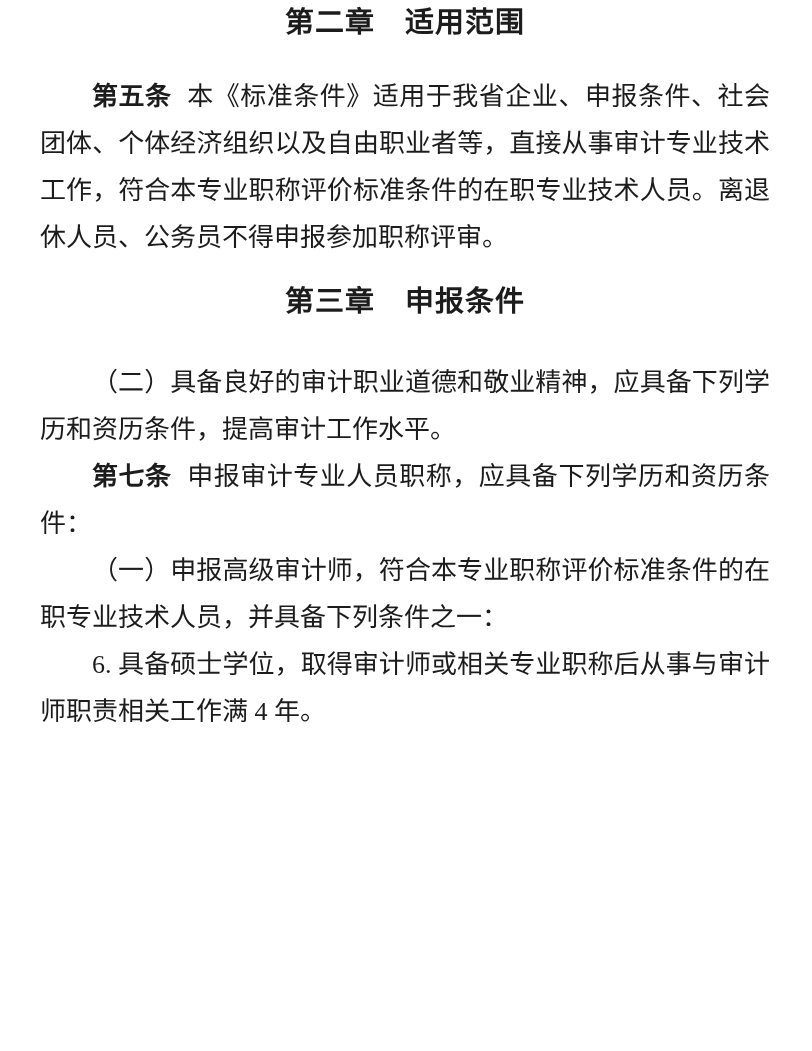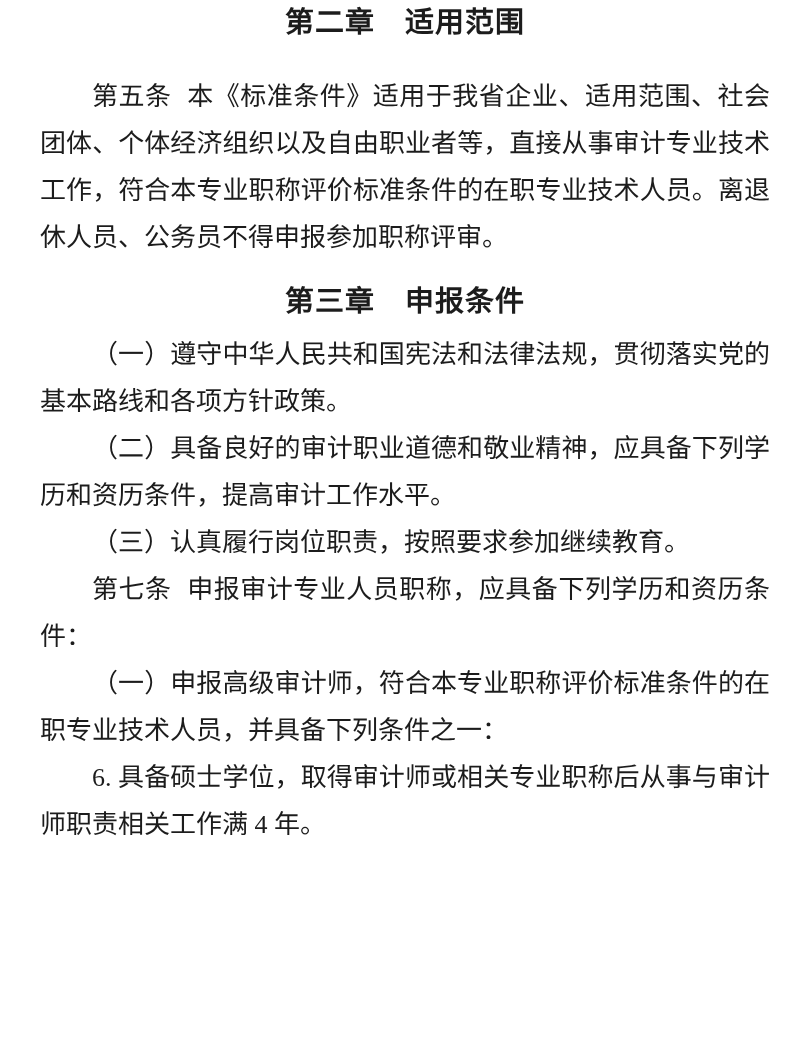--- a/index.html
+++ b/index.html
@@ -19,55 +19,53 @@
   }
   .chapter {
     font-size: 29px;
     line-height: 37px;
     font-weight: bold;
     text-align: center;
     letter-spacing: 1px;
   }
   .chapter.second {
     margin-top: 22px;
-    margin-bottom: 11px;
+    margin-bottom: 39px;
   }
   .para {
     font-size: 26px;
     line-height: 47px;
     text-align: justify;
     text-justify: inter-ideograph;
     text-indent: 2em;
   }
   .para.first {
     margin-top: 32px;
   }
   .lead {
-    font-weight: normal;
+    font-weight: bold;
     margin-right: 0.6em;
     font-family: "Liberation Sans", "DejaVu Sans", sans-serif;
   }
 </style>
 </head>
 <body>
 
 <div class="page">
 
   <h1 class="chapter">第二章　适用范围</h1>
 
-  <p class="para first"><span class="lead">第五条</span><span>本《标准条件》适用于我省企业、适用范围、社会团体、个体经济组织以及自由职业者等，直接从事审计专业技术工作，符合本专业职称评价标准条件的在职专业技术人员。离退休人员、公务员不得申报参加职称评审。</span></p>
+  <p class="para first"><span class="lead">第五条</span><span>本《标准条件》适用于我省企业、申报条件、社会团体、个体经济组织以及自由职业者等，直接从事审计专业技术工作，符合本专业职称评价标准条件的在职专业技术人员。离退休人员、公务员不得申报参加职称评审。</span></p>
 
   <h1 class="chapter second">第三章　申报条件</h1>
 
 
-  <p class="para">（一）遵守中华人民共和国宪法和法律法规，贯彻落实党的基本路线和各项方针政策。</p>
 
   <p class="para">（二）具备良好的审计职业道德和敬业精神，应具备下列学历和资历条件，提高审计工作水平。</p>
 
-  <p class="para">（三）认真履行岗位职责，按照要求参加继续教育。</p>
 
   <p class="para"><span class="lead">第七条</span><span>申报审计专业人员职称，应具备下列学历和资历条件：</span></p>
 
   <p class="para">（一）申报高级审计师，符合本专业职称评价标准条件的在职专业技术人员，并具备下列条件之一：</p>
 
 
   <p class="para">6. 具备硕士学位，取得审计师或相关专业职称后从事与审计师职责相关工作满 4 年。</p>
 
 </div>
 

